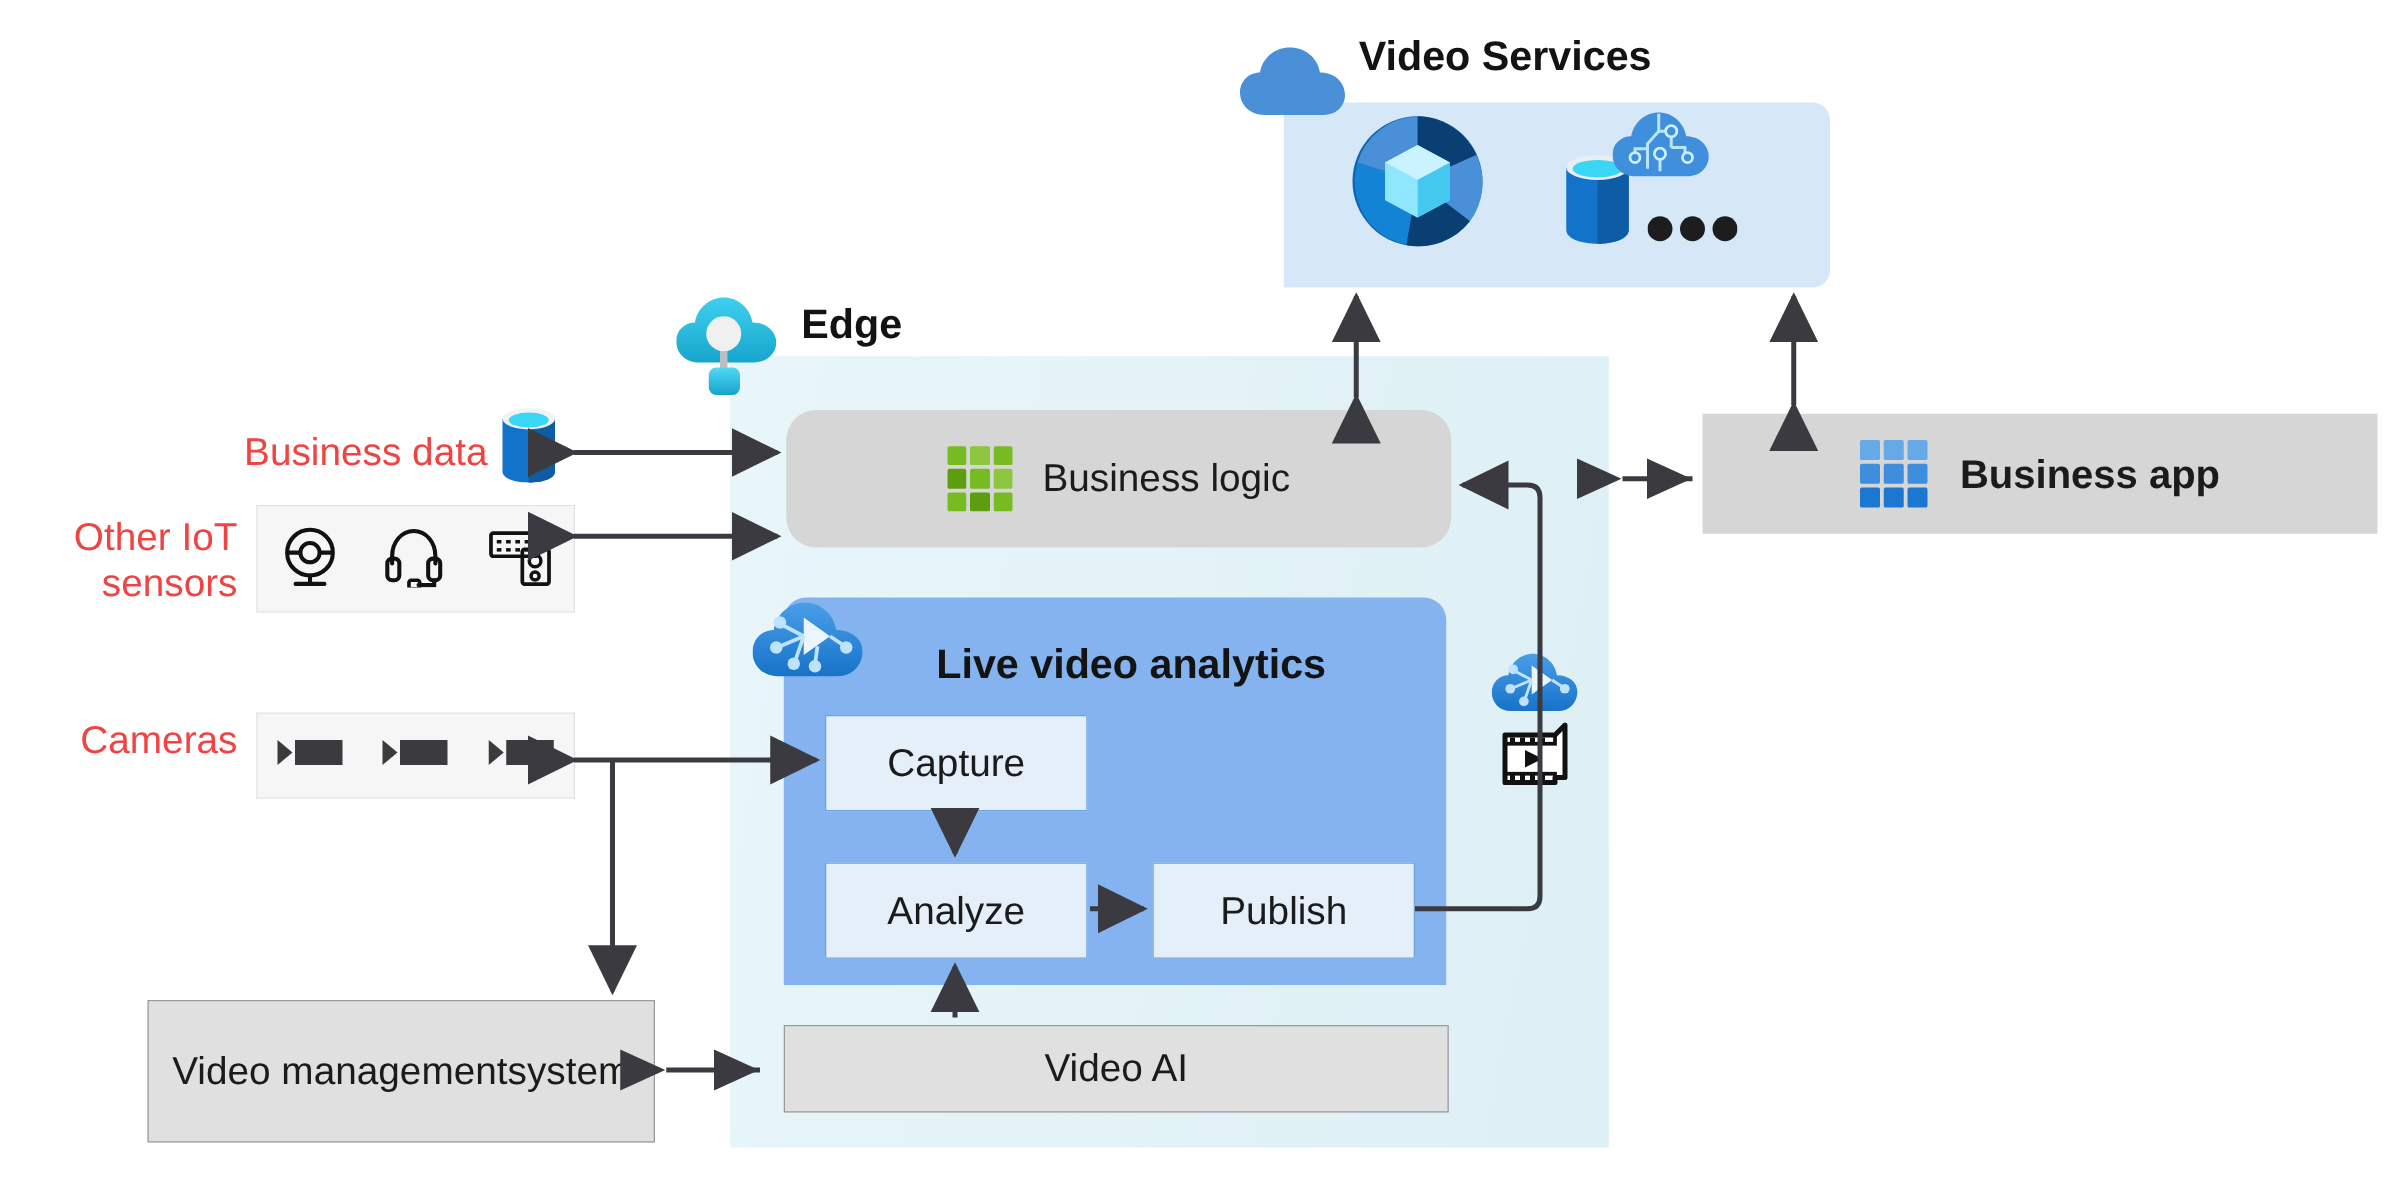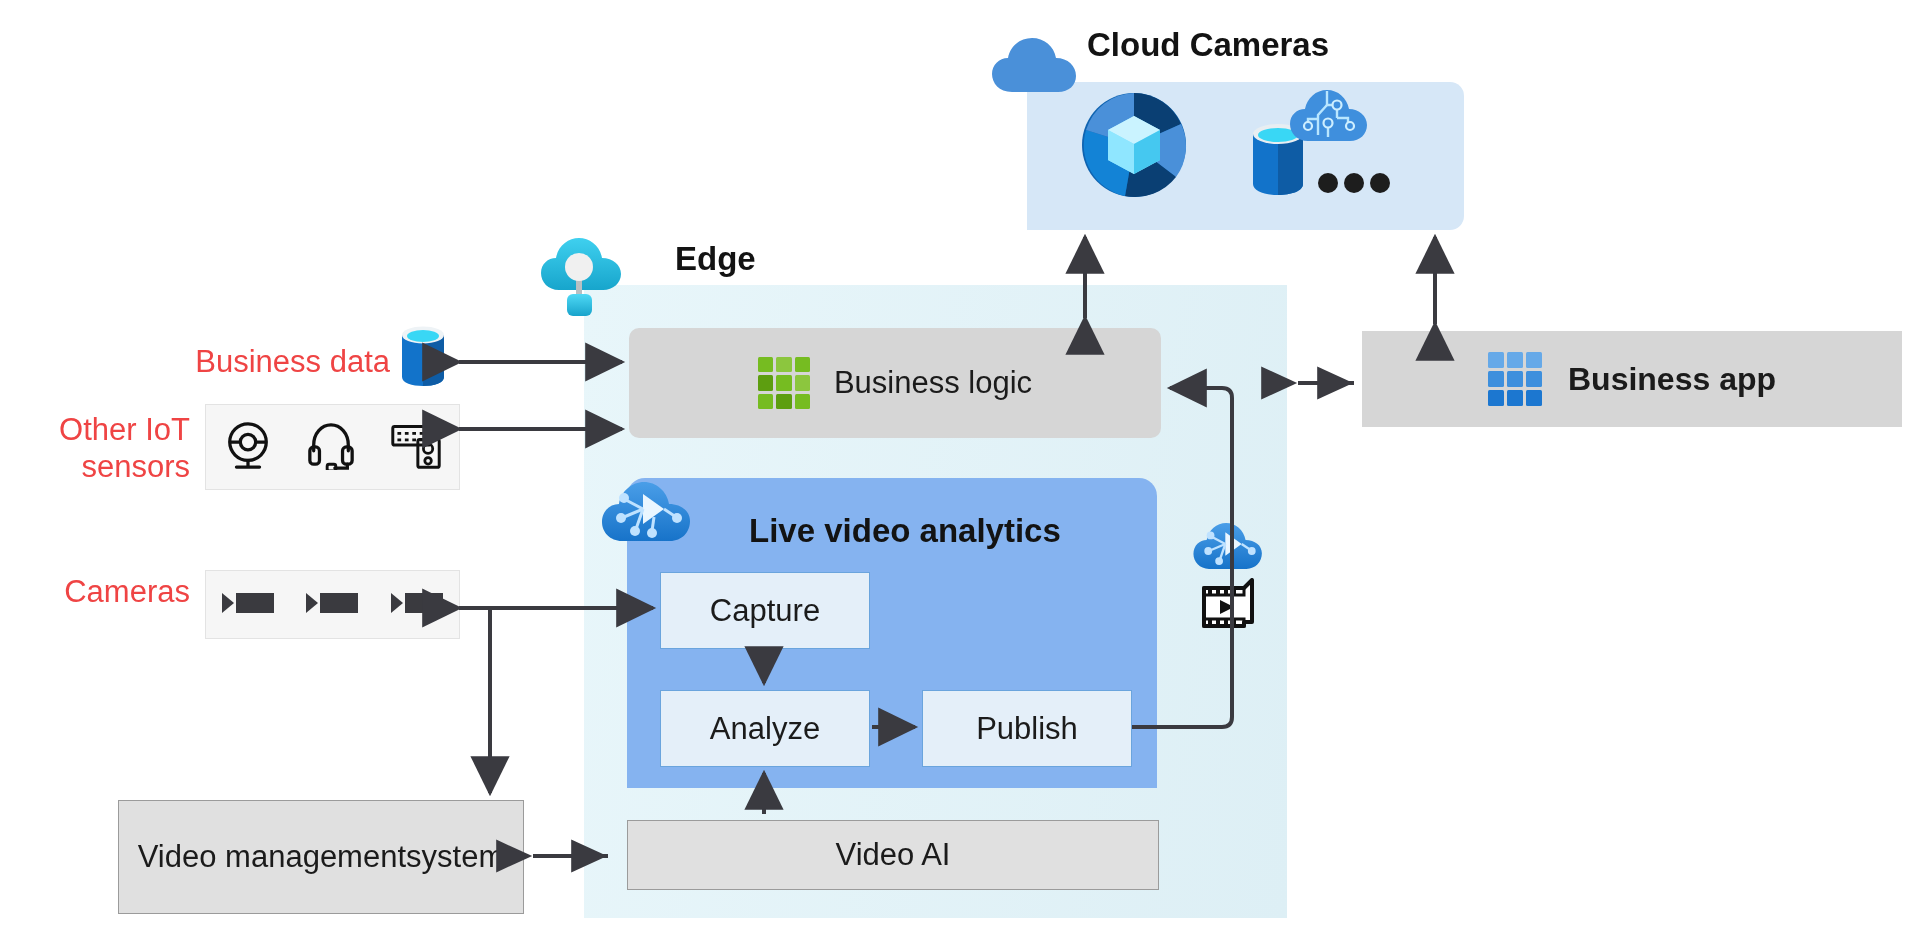--- a/index.html
+++ b/index.html
@@ -34,21 +34,21 @@
     border-radius: 18px 18px 0 0;
   }
 
   
   .gray-box {
     background: #d6d6d6;
     display: flex;
     align-items: center;
     justify-content: center;
   }
-  .gray-box.rounded { border-radius: 10px; }
+  .gray-box.rounded { border-radius: 24px; }
   .gray-box.bordered { border: 1.5px solid #9b9b9b; background:#e0e0e0; }
   .lva-box {
     background: #e4eff9;
     border: 1.5px solid #6aa4dd;
     display: flex;
     align-items: center;
     justify-content: center;
   }
   .icon-tray {
     background: #f6f6f6;
@@ -85,21 +85,21 @@
 <div id="canvas">
 
   <div class="abs cloud-container" style="left:1027px; top:82px; width:437px; height:148px;"></div>
 
   <div class="abs" style="left:992px; top:34px; width:88px; height:62px;">
     <svg viewBox="0 0 88 62" width="88" height="62">
       <path d="M20 58 C7 58 0 49 0 40 C0 31 7 24 16 24 C18 12 28 4 40 4 C52 4 62 12 64 24 C76 24 84 32 84 42 C84 51 77 58 66 58 Z" fill="#4a90d9"></path>
     </svg>
   </div>
 
-  <div class="abs heading" style="left:1087px; top:26px;">Cloud Cameras</div>
+  <div class="abs heading" style="left:1087px; top:26px;">Video Services</div>
 
   <div class="abs" style="left:1081px; top:92px; width:106px; height:106px;">
     <svg viewBox="0 0 106 106" width="106" height="106">
       <circle cx="53" cy="53" r="52" fill="#0f63b0"></circle>
       <path d="M53 1 A52 52 0 0 1 100 32 L53 53 Z" fill="#0a3f73"></path>
       <path d="M100 32 A52 52 0 0 1 95 85 L53 53 Z" fill="#4a90d9"></path>
       <path d="M95 85 A52 52 0 0 1 44 104 L53 53 Z" fill="#0a3f73"></path>
       <path d="M44 104 A52 52 0 0 1 5 38 L53 53 Z" fill="#1383d6"></path>
       <path d="M5 38 A52 52 0 0 1 53 1 L53 53 Z" fill="#4a90d9"></path>
       <g>
@@ -161,21 +161,21 @@
           <stop offset="100%" stop-color="#18a3cb"></stop>
         </linearGradient>
       </defs>
       <path d="M18 58 C7 58 0 50 0 41 C0 32 7 26 15 26 C17 14 27 6 38 6 C49 6 59 14 61 26 C72 26 80 33 80 42 C80 51 72 58 62 58 Z" fill="url(#edgeCloudG)"></path>
       <rect x="35" y="34" width="6" height="38" fill="#b9bfc2"></rect>
       <circle cx="38" cy="35" r="14" fill="#f0f0f0"></circle>
       <rect x="26" y="62" width="25" height="22" rx="6" fill="url(#edgeSqG)"></rect>
     </svg>
   </div>
 
-  <div class="abs heading" style="left:675px; top:240px;">Edge</div>
+  <div class="abs heading" style="left:641px; top:240px;">Edge</div>
 
   <div class="abs gray-box rounded" style="left:629px; top:328px; width:532px; height:110px;">
     <div class="grid-icon" style="width:52px; height:52px; margin-right:24px;">
       <i style="background:#76bc21"></i>
         <i style="background:#8cc63e"></i>
         <i style="background:#76bc21"></i>
       <i style="background:#5d9e10"></i>
         <i style="background:#76bc21"></i>
         <i style="background:#8cc63e"></i>
       <i style="background:#76bc21"></i>

